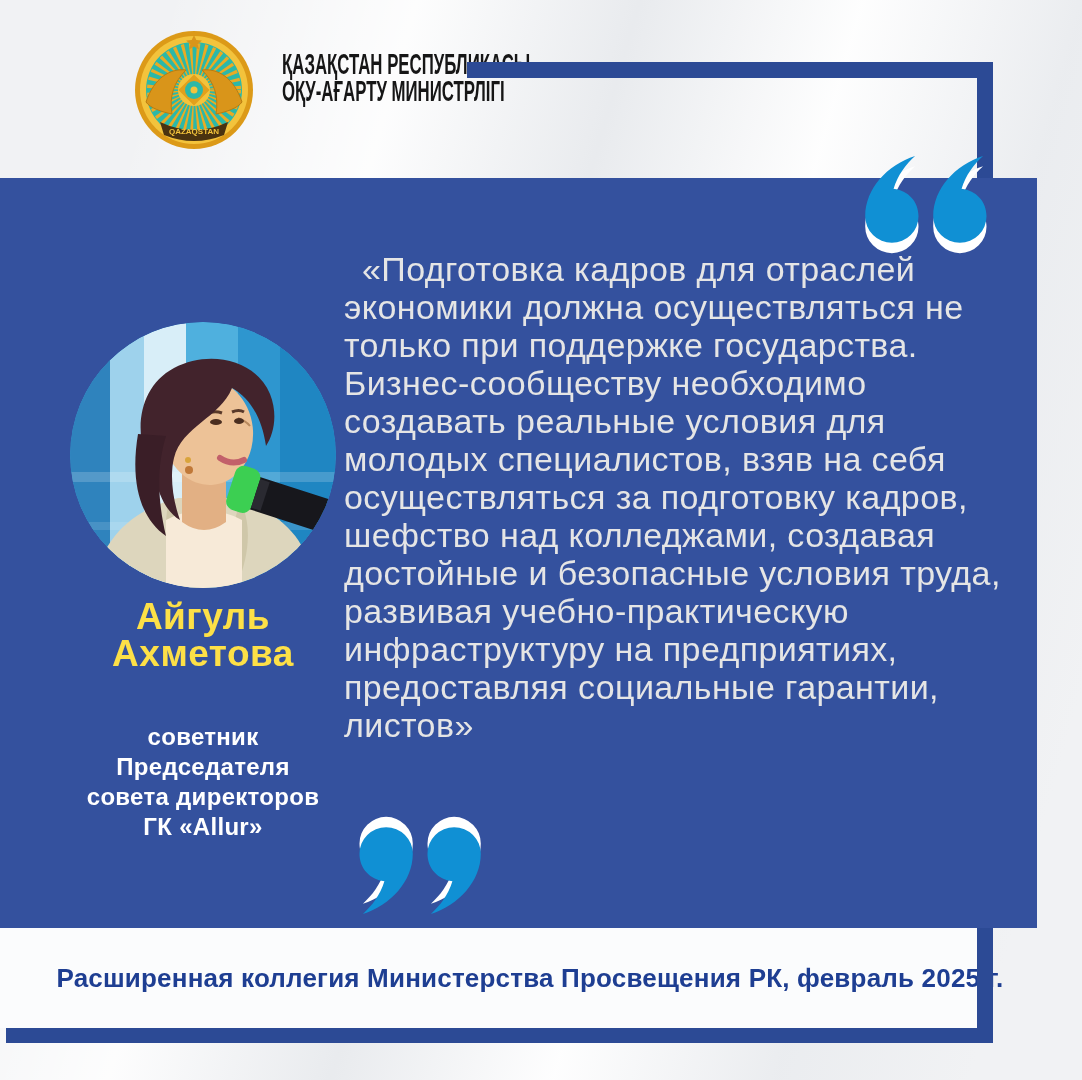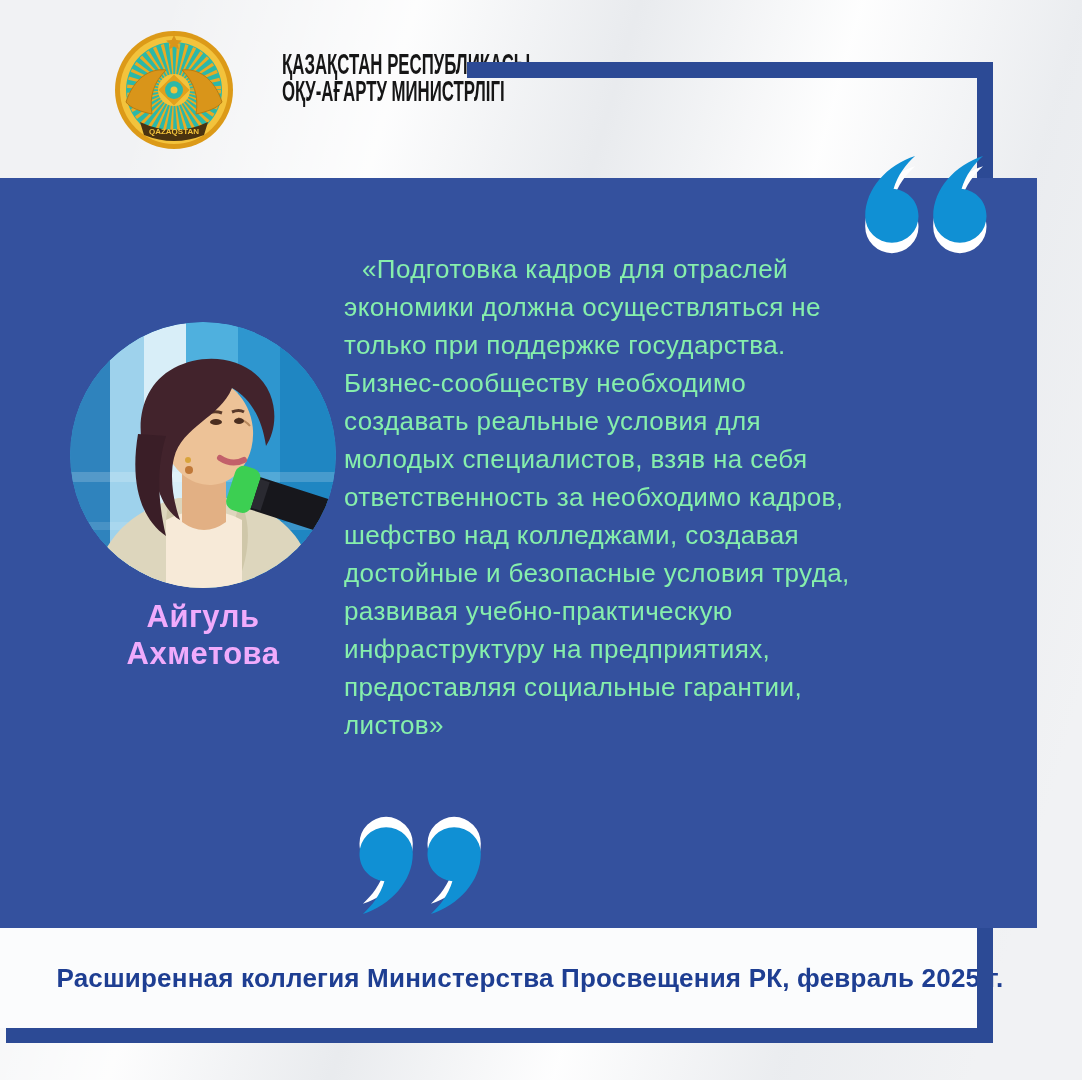--- a/index.html
+++ b/index.html
@@ -11,21 +11,21 @@
   .canvas::before{ 
     content:"";position:absolute;inset:0;
     background:linear-gradient(106deg,
       rgba(255,255,255,0) 12%, rgba(255,255,255,.85) 30%,
       rgba(226,229,233,.55) 46%, rgba(255,255,255,.9) 62%,
       rgba(228,231,235,.5) 78%, rgba(255,255,255,0) 92%);
     pointer-events:none;
   }
 
   
-  .emblem{position:absolute;left:112px;top:28px;width:124px;height:124px;}
+  .emblem{position:absolute;left:132px;top:28px;width:124px;height:124px;}
   .ministry{
     position:absolute;left:238px;top:50px;width:200px;text-align:center;
     color:#161616;font-weight:bold;
   }
   .ministry .mline{
     display:block;font-size:30px;line-height:27px;white-space:nowrap;
     transform:scaleX(0.56);transform-origin:center;letter-spacing:0px;
   }
 
   
@@ -39,30 +39,30 @@
 
   .quotes{position:absolute;display:flex;gap:6px;}
   .quotes.open{left:860px;top:156px;}
   .quotes.close{left:356px;top:816px;}
   .quotes.close svg{transform:rotate(180deg);}
 
   .photo-wrap{position:absolute;left:70px;top:144px;width:266px;height:266px;border-radius:50%;overflow:hidden;}
 
   .speaker-name{
     position:absolute;left:48px;top:420px;width:310px;text-align:center;
-    color:#f0abfc;font-weight:bold;font-size:31px;line-height:37px;letter-spacing:.5px;
+    color:#fde047;font-weight:bold;font-size:37px;line-height:37px;letter-spacing:.5px;
   }
   .speaker-title{
     position:absolute;left:38px;top:544px;width:330px;text-align:center;
     color:#ffffff;font-weight:bold;font-size:24px;line-height:30px;letter-spacing:.3px;
   }
 
   .quote-text{
     position:absolute;left:344px;top:72px;width:642px;
-    color:#86efac;font-size:26px;letter-spacing:.4px;
+    color:#e5e5e5;font-size:34px;letter-spacing:.4px;
   }
   .quote-line{
     height:38px;line-height:38px;white-space:nowrap;
     text-align:justify;text-align-last:justify;text-justify:inter-character;
   }
   .quote-line::after{content:"";display:inline-block;width:100%;}
   .quote-line.first{text-indent:18px;}
   .quote-line.last{text-align-last:left;}
 
   
@@ -156,29 +156,35 @@
           </g>
         </g>
       </svg>
     </div>
 
     <div class="speaker-name">
       <div>Айгуль</div>
       <div>Ахметова</div>
     </div>
 
+    <div class="speaker-title">
+      <div>советник</div>
+      <div>Председателя</div>
+      <div>совета директоров</div>
+      <div>ГК «Allur»</div>
+    </div>
 
     <div class="quote-text">
       <div class="quote-line first">«Подготовка кадров для отраслей</div>
       <div class="quote-line">экономики должна осуществляться не</div>
       <div class="quote-line">только при поддержке государства.</div>
       <div class="quote-line">Бизнес-сообществу необходимо</div>
       <div class="quote-line">создавать реальные условия для</div>
       <div class="quote-line">молодых специалистов, взяв на себя</div>
-      <div class="quote-line">ответственность за необходимо кадров,</div>
+      <div class="quote-line">осуществляться за подготовку кадров,</div>
       <div class="quote-line">шефство над колледжами, создавая</div>
       <div class="quote-line">достойные и безопасные условия труда,</div>
       <div class="quote-line">развивая учебно-практическую</div>
       <div class="quote-line">инфраструктуру на предприятиях,</div>
       <div class="quote-line">предоставляя социальные гарантии,</div>
       <div class="quote-line last">листов»</div>
     </div>
   </div>
 
   <div class="quotes open">

